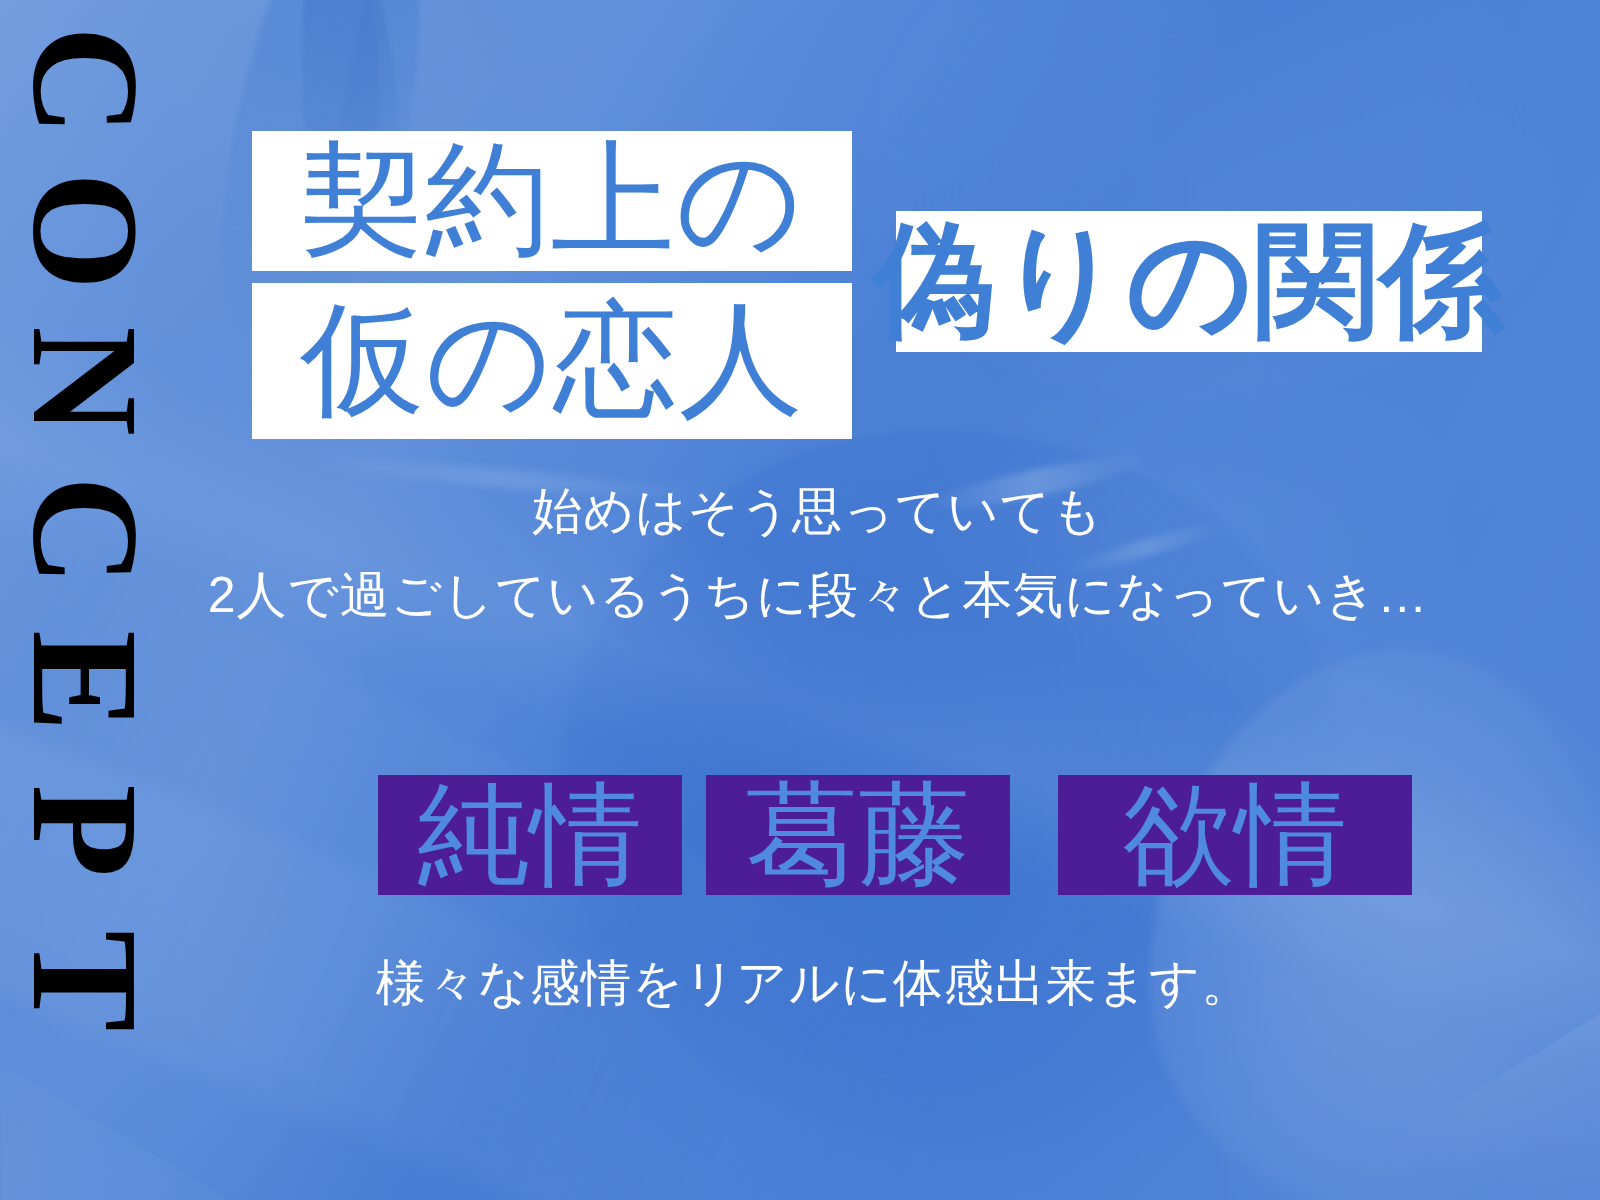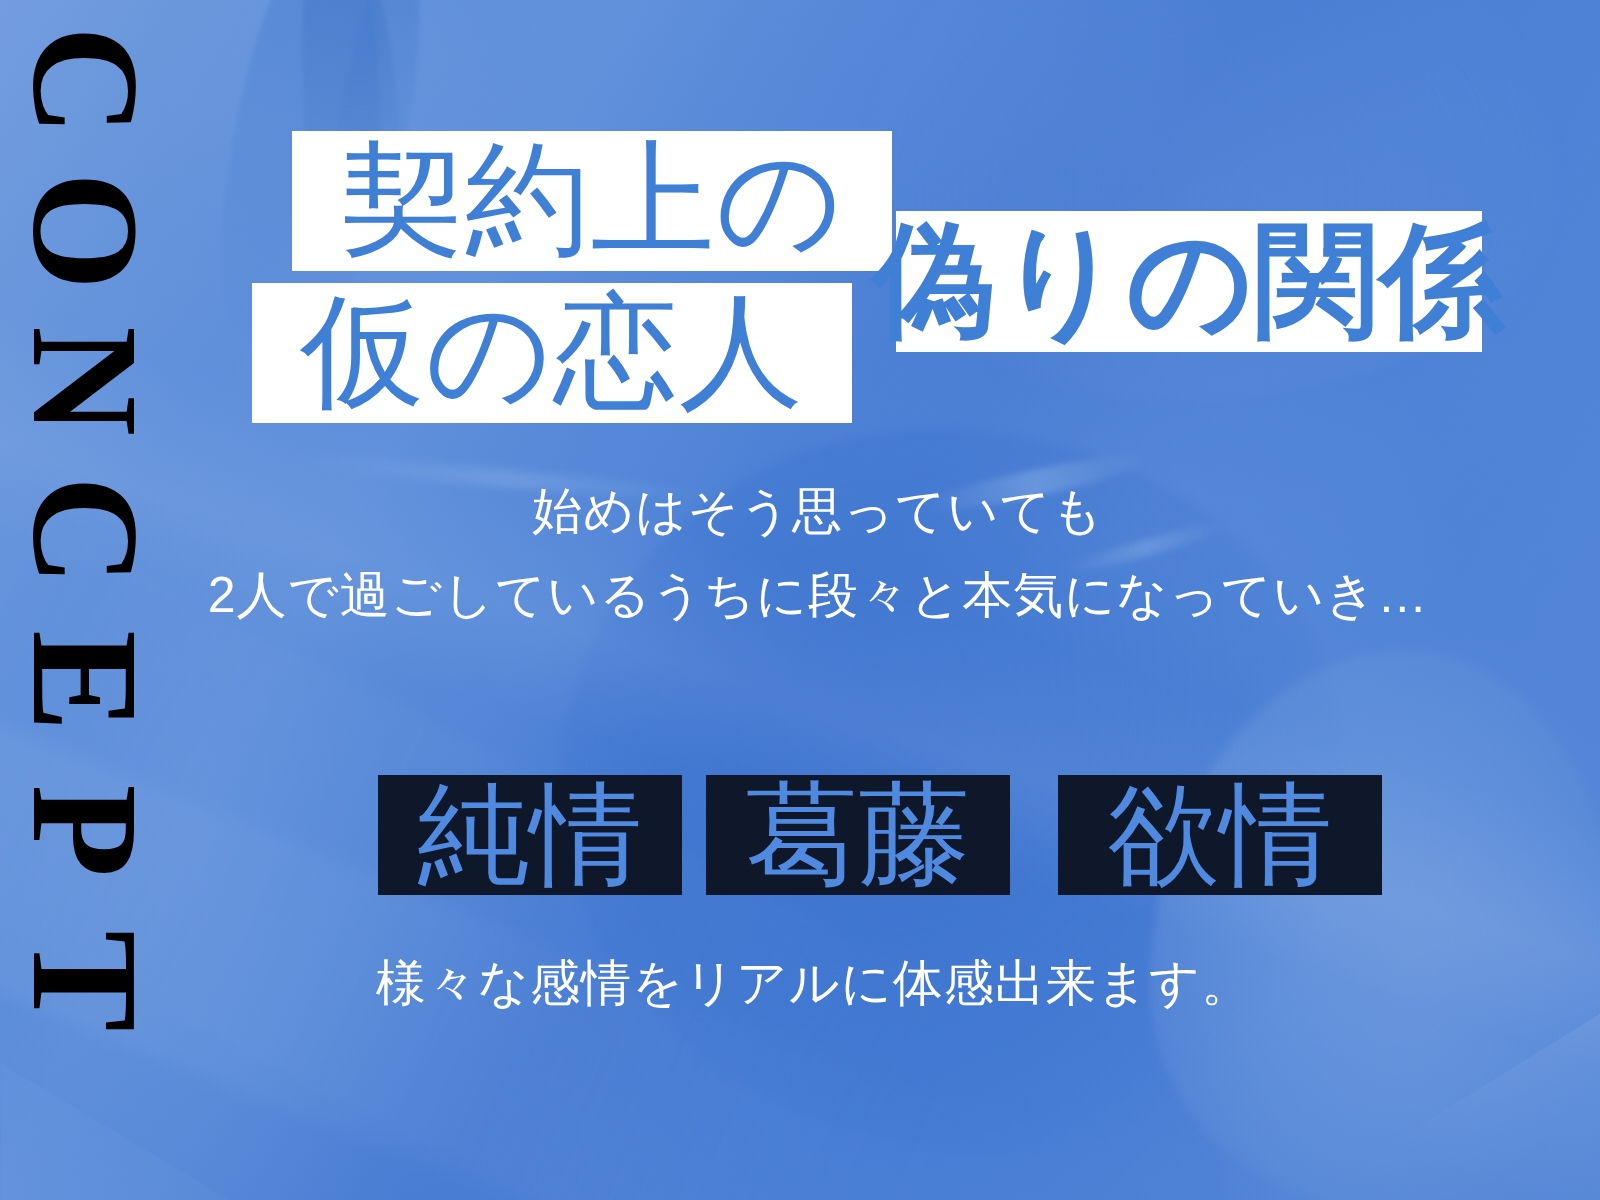--- a/index.html
+++ b/index.html
@@ -181,23 +181,23 @@
     overflow: visible;
   }
   .hl-text {
     font-family: "Liberation Serif", "DejaVu Serif", serif;
     font-weight: 400;
     color: #3f80d6;
     white-space: nowrap;
     letter-spacing: 0.01em;
     line-height: 1;
   }
-  #hl-box-1 { left: 252px; top: 131px; width: 600px; height: 140px; margin-left: 40px; }
+  #hl-box-1 { left: 252px; top: 131px; width: 600px; height: 140px; }
   #hl-box-1 .hl-text { font-size: 124px; }
-  #hl-box-2 { left: 252px; top: 283px; width: 600px; height: 140px; }
+  #hl-box-2 { left: 252px; top: 283px; width: 600px; height: 156px; }
   #hl-box-2 .hl-text { font-size: 124px; }
   #hl-box-3 { left: 896px; top: 211px; width: 586px; height: 141px; }
   #hl-box-3 .hl-text { font-size: 124px; font-weight: bold; }
 
   
   .body-copy {
     position: absolute;
     left: 0;
     width: 1600px;
     text-align: center;
@@ -212,40 +212,40 @@
 
   
   .chip-row {
     position: absolute;
     left: 378px;
     top: 775px;
     display: flex;
     align-items: flex-start;
   }
   .chip {
-    background: #0f172a;
+    background: #4c1d95;
     height: 120px;
     display: flex;
     align-items: center;
     justify-content: center;
     box-sizing: border-box;
   }
   .chip + .chip { margin-left: 48px; }
   .chip-text {
     font-family: "Liberation Serif", "DejaVu Serif", serif;
     font-weight: 400;
     font-size: 112px;
     line-height: 1;
     color: #4f8ae0;
     white-space: nowrap;
     letter-spacing: 0.005em;
   }
   #chip-1 { width: 304px; }
   #chip-2 { width: 304px; margin-left: 24px; }
-  #chip-3 { width: 324px; }
+  #chip-3 { width: 354px; }
 </style>
 </head>
 <body>
 
 <div id="stage">
 
   <div class="bg-layer bg-base"></div>
   <div class="bg-layer bg-figure"></div>
   <div class="bg-shape blob-top"></div>
   <div class="bg-shape blob-torso"></div>

